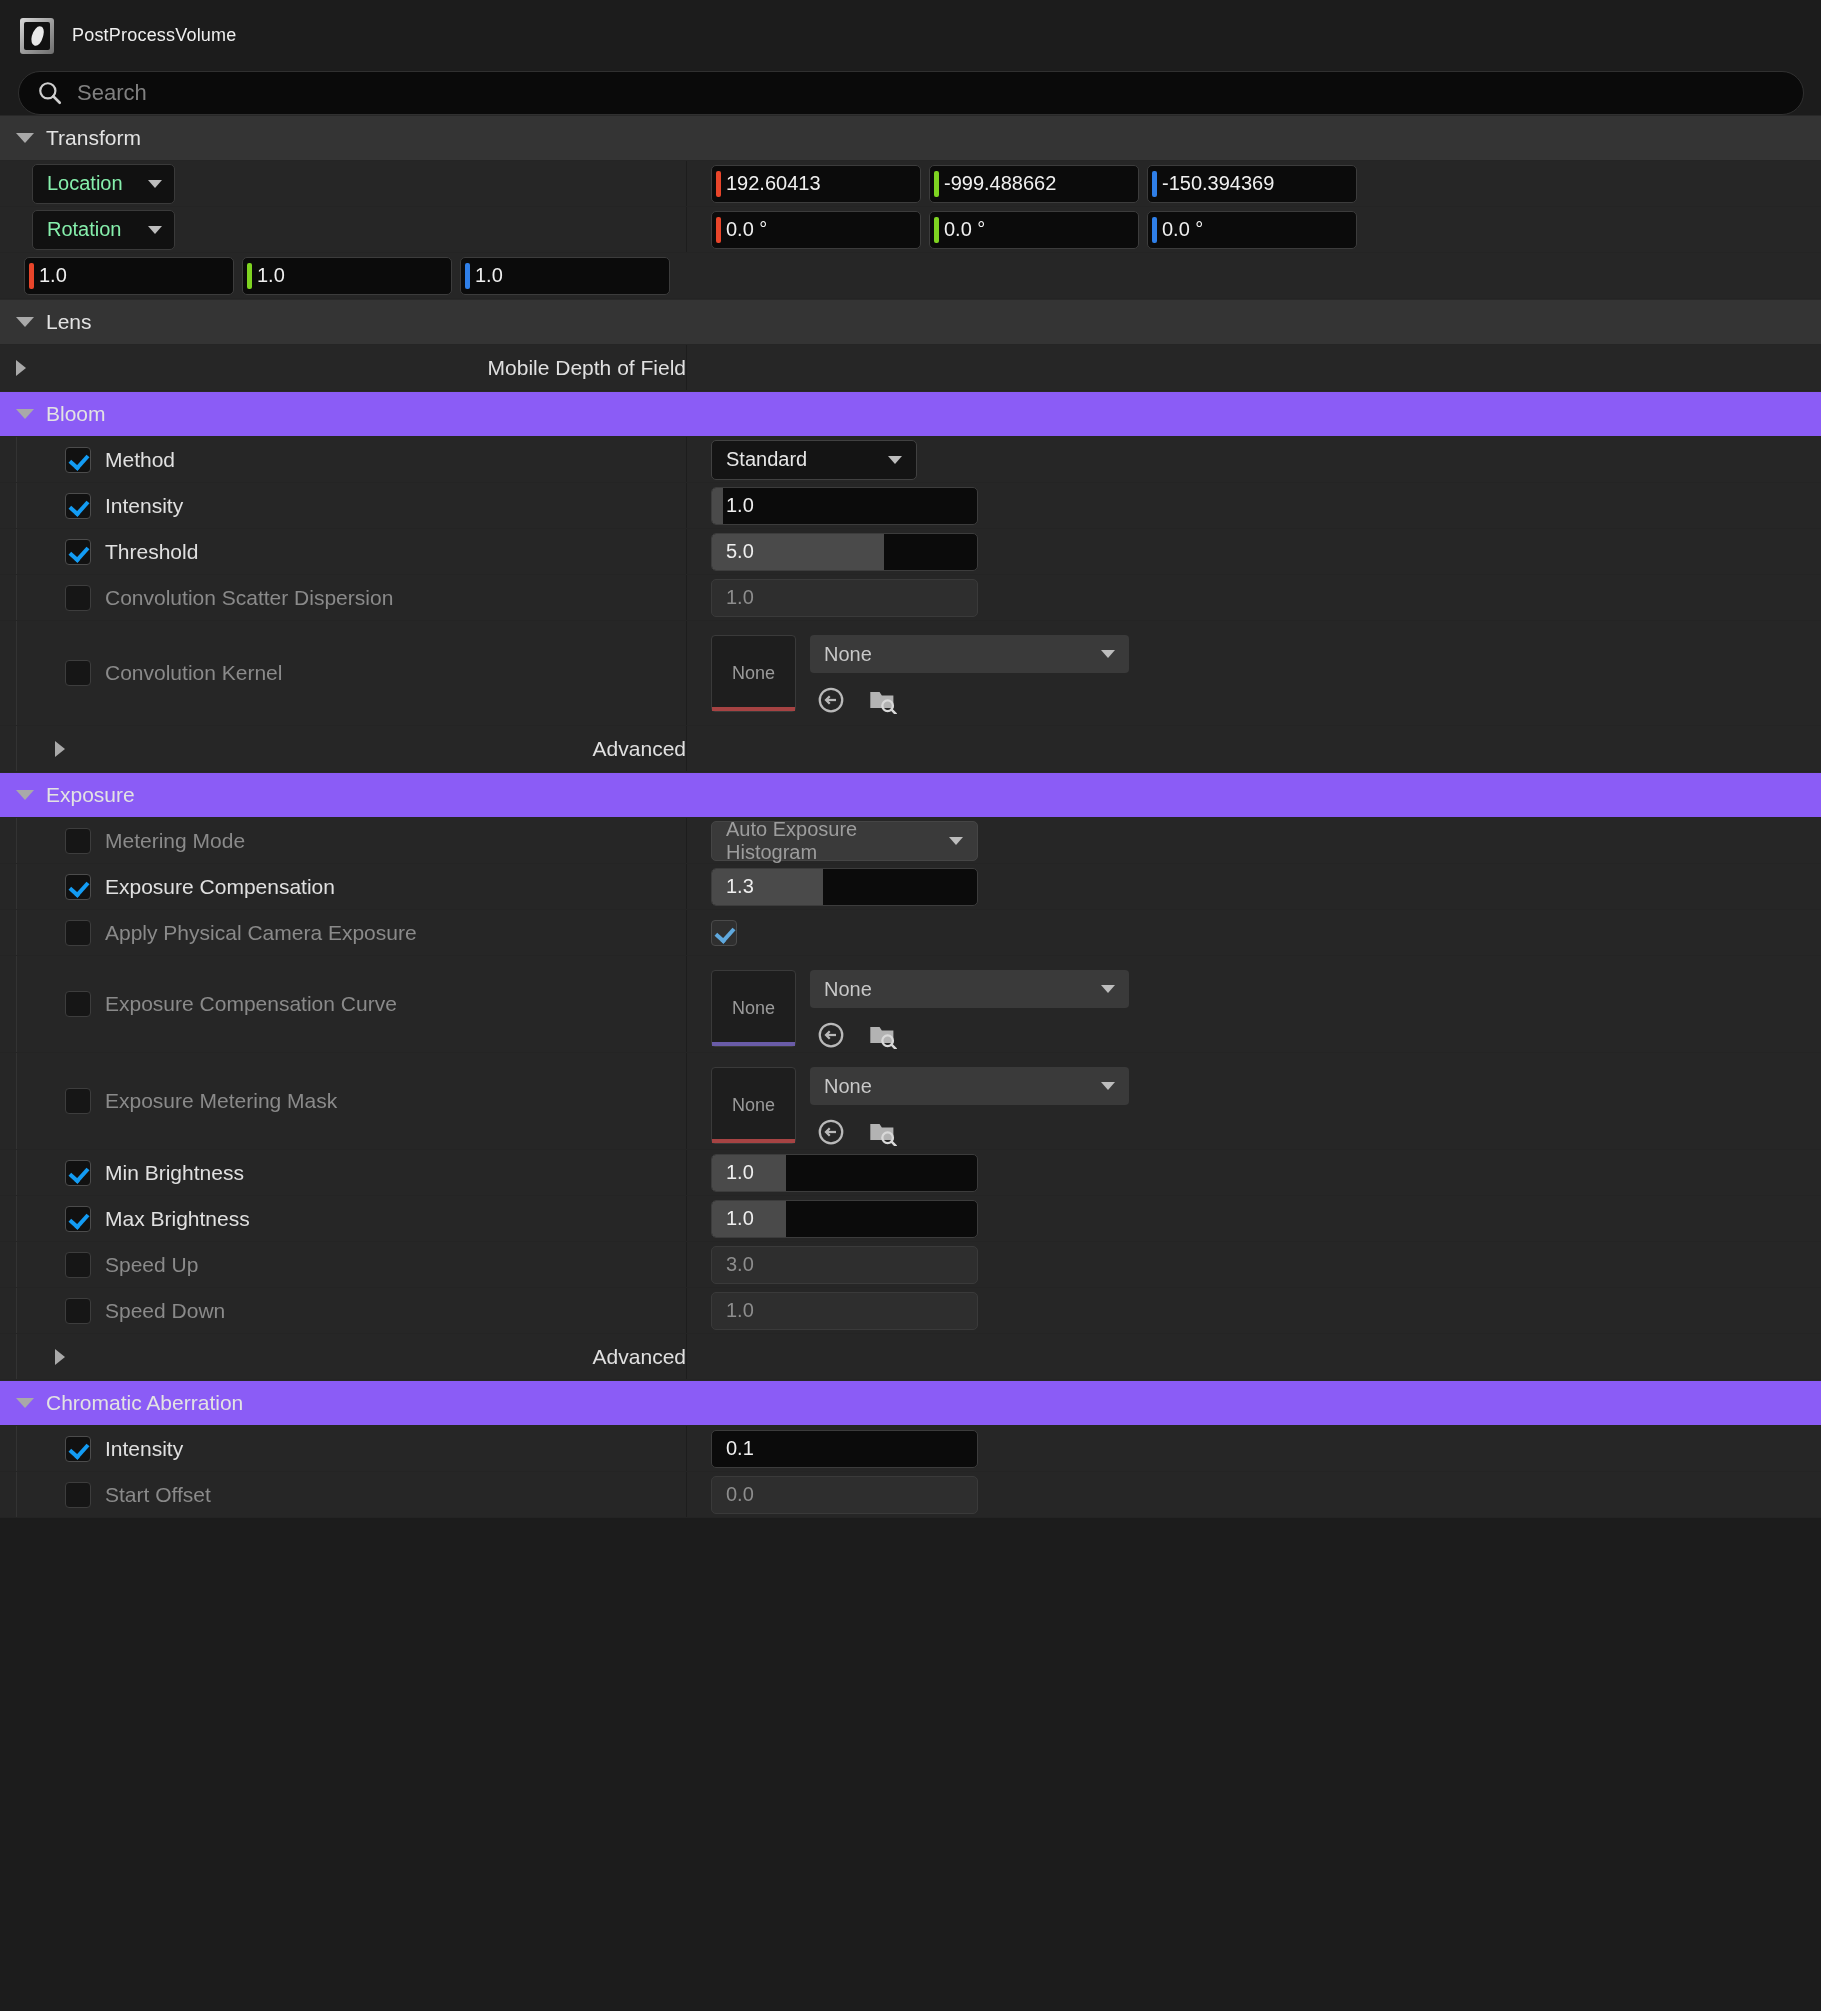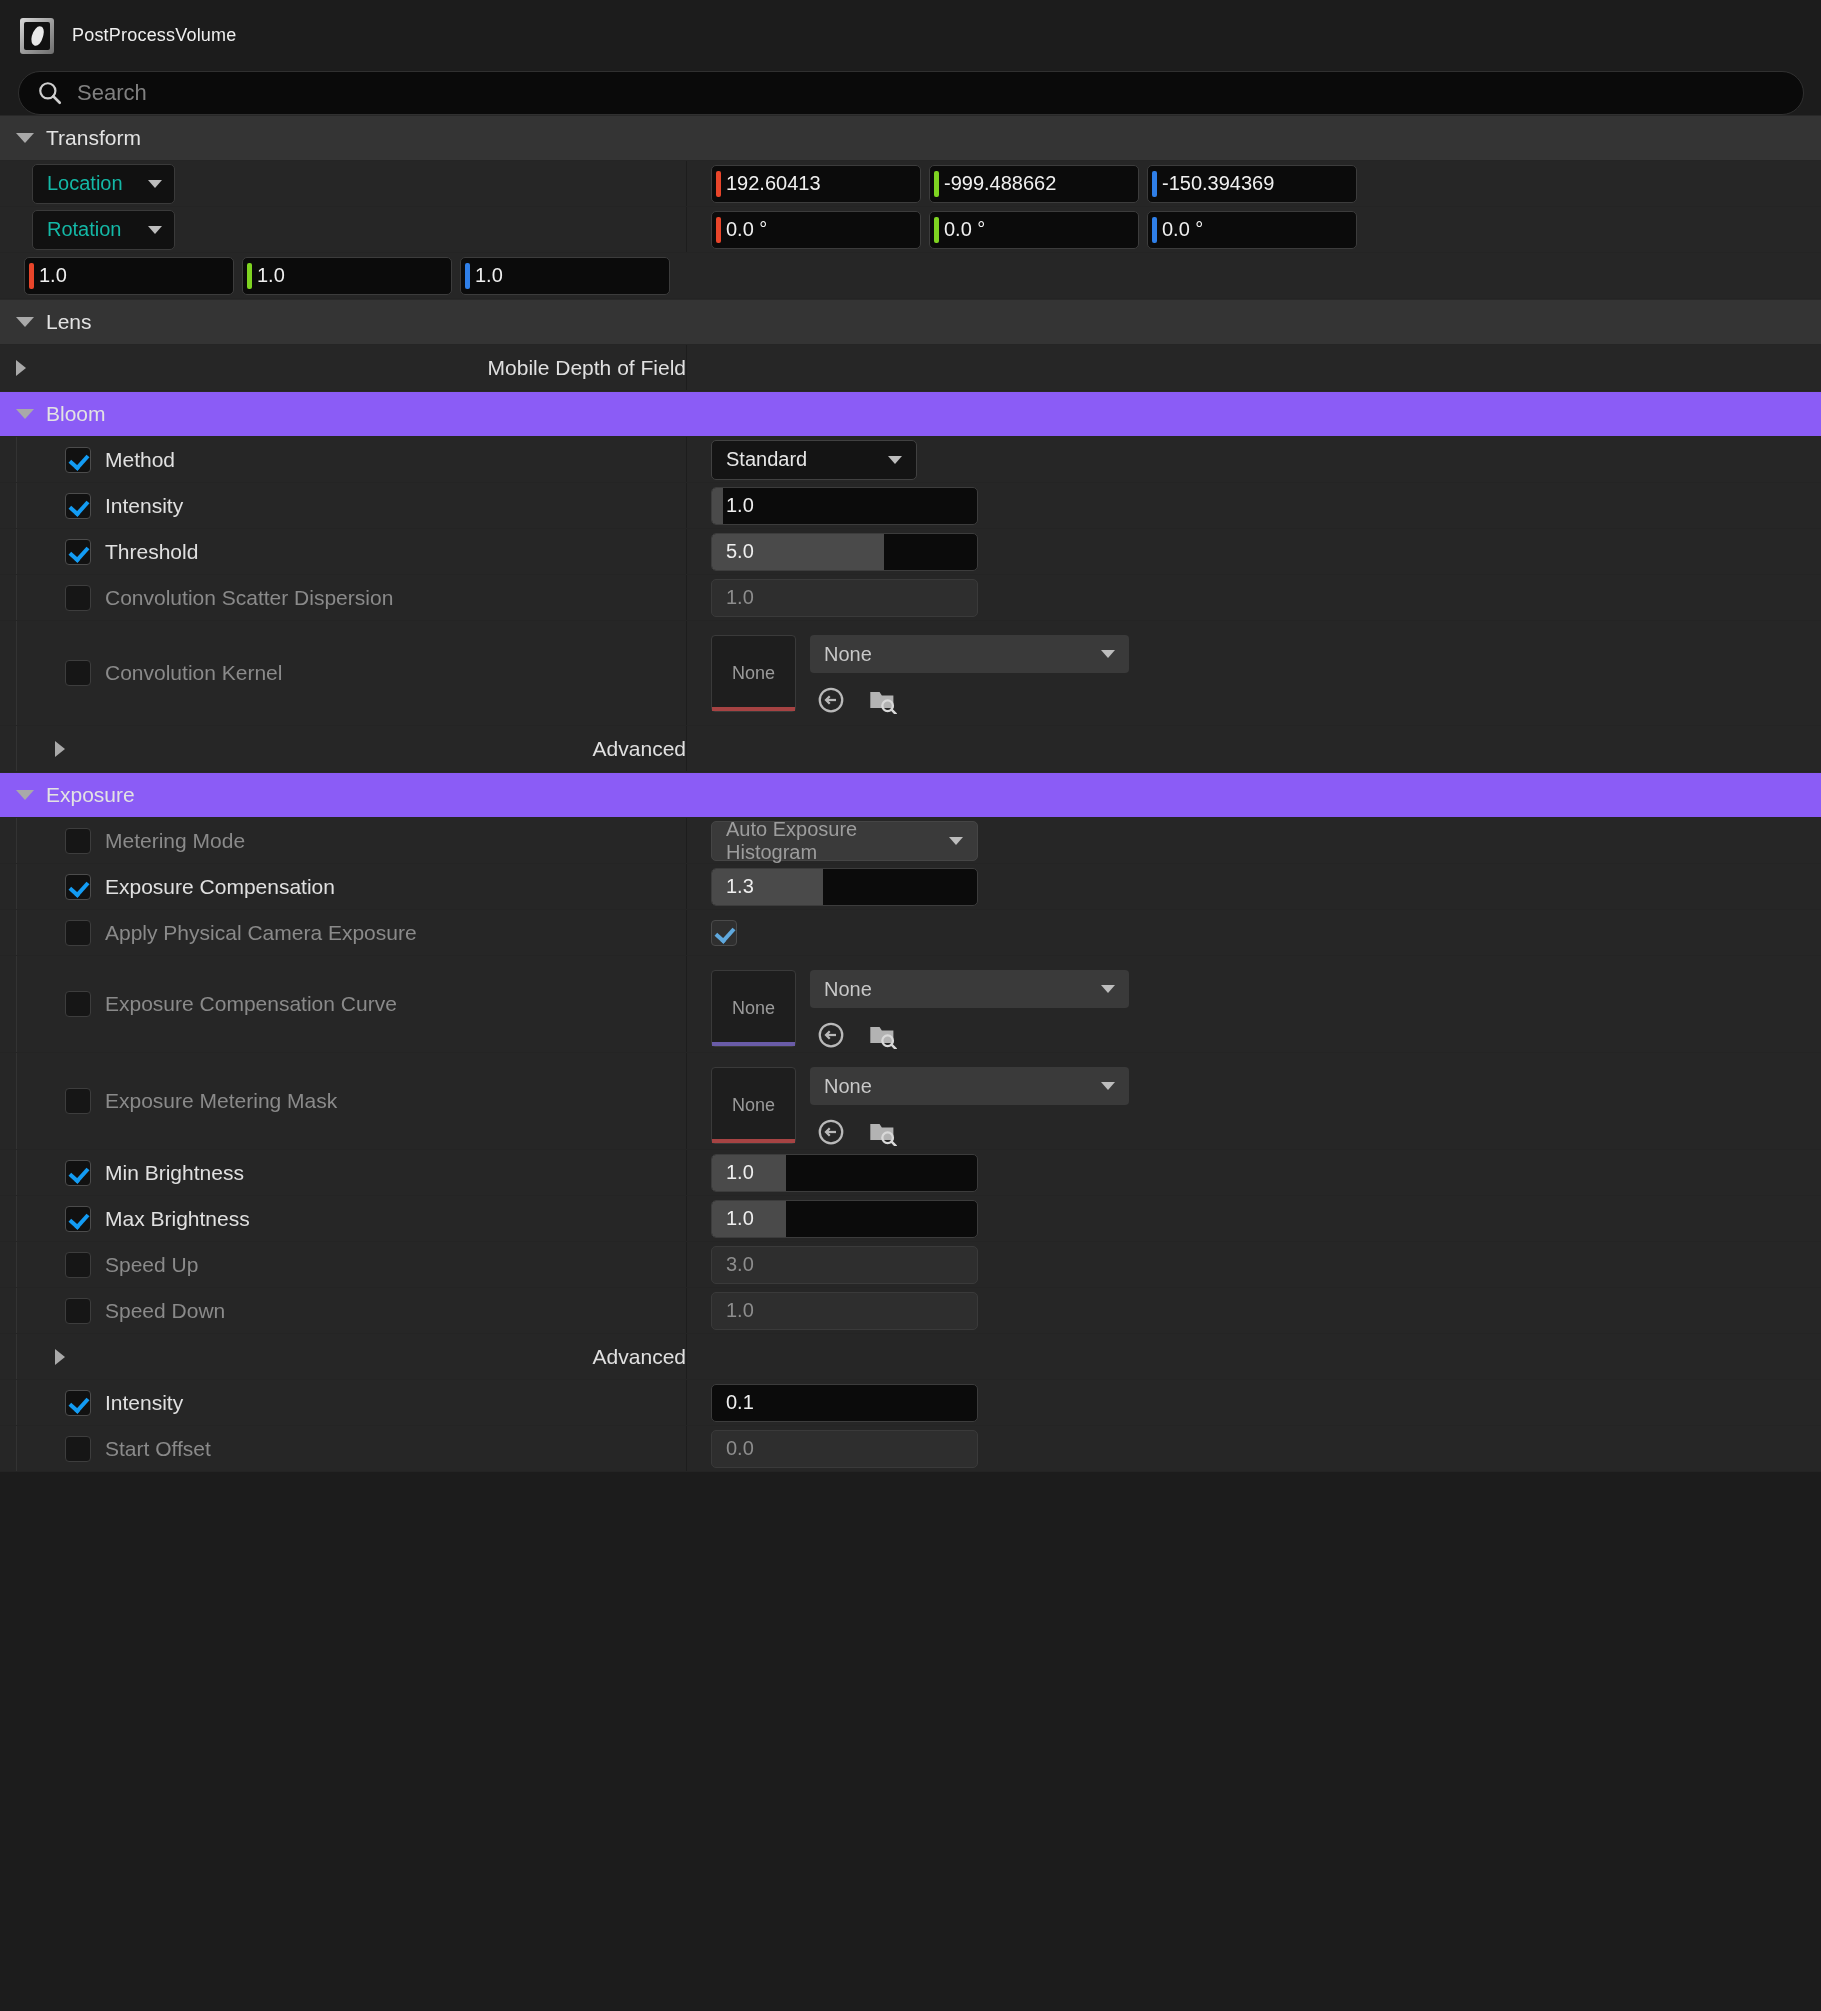--- a/index.html
+++ b/index.html
@@ -68,21 +68,21 @@
   .cb.on::after {
     content:""; position:absolute; left:7px; top:3px; width:8px; height:14px;
     border:solid #139cf4; border-width:0 4px 4px 0; transform: rotate(42deg);
   }
   .cb.flat { border-color:#3d3d3d; background:#161616; }
 
   
   .namedd {
     width: 143px; height: 40px; background:#111; border:1px solid #3a3a3a; border-radius:5px;
     display:flex; align-items:center; justify-content:space-between; padding:0 12px 0 14px;
-    font-size:20px; color:#14b8a6; cursor:pointer;
+    font-size:20px; color:#86efac; cursor:pointer;
   }
   .chev { width:0;height:0;border-left:7px solid transparent;border-right:7px solid transparent;border-top:8px solid #bdbdbd; }
   .lock { width:30px;height:30px; flex:none; display:flex; align-items:center; justify-content:center; }
 
   
   .vecwrap { display:flex; gap: 8px; padding-left: 24px; }
   .vec {
     width: 210px; height: 38px; background:#0b0b0b; border:1px solid #3c3c3c; border-radius:5px;
     display:flex; align-items:center; position:relative; padding-left:14px; cursor:text;
   }
@@ -515,20 +515,24 @@
 
     <div class="row">
       <div class="left" style="padding-left:55px; gap:14px;">
           <div class="guide"></div>
         <div class="tri right"></div>
         <span class="lbl">Advanced</span>
       </div>
       <div class="right"></div>
     </div>
 
+    <div class="catrow sub">
+      <div class="tri down"></div>
+      <span>Chromatic Aberration</span>
+    </div>
 
     <div class="row">
       <div class="left indent2">
           <div class="guide"></div>
         <div class="cb on"></div>
         <span class="lbl">Intensity</span>
       </div>
       <div class="right">
         <div class="numf">
           <span>0.1</span>

